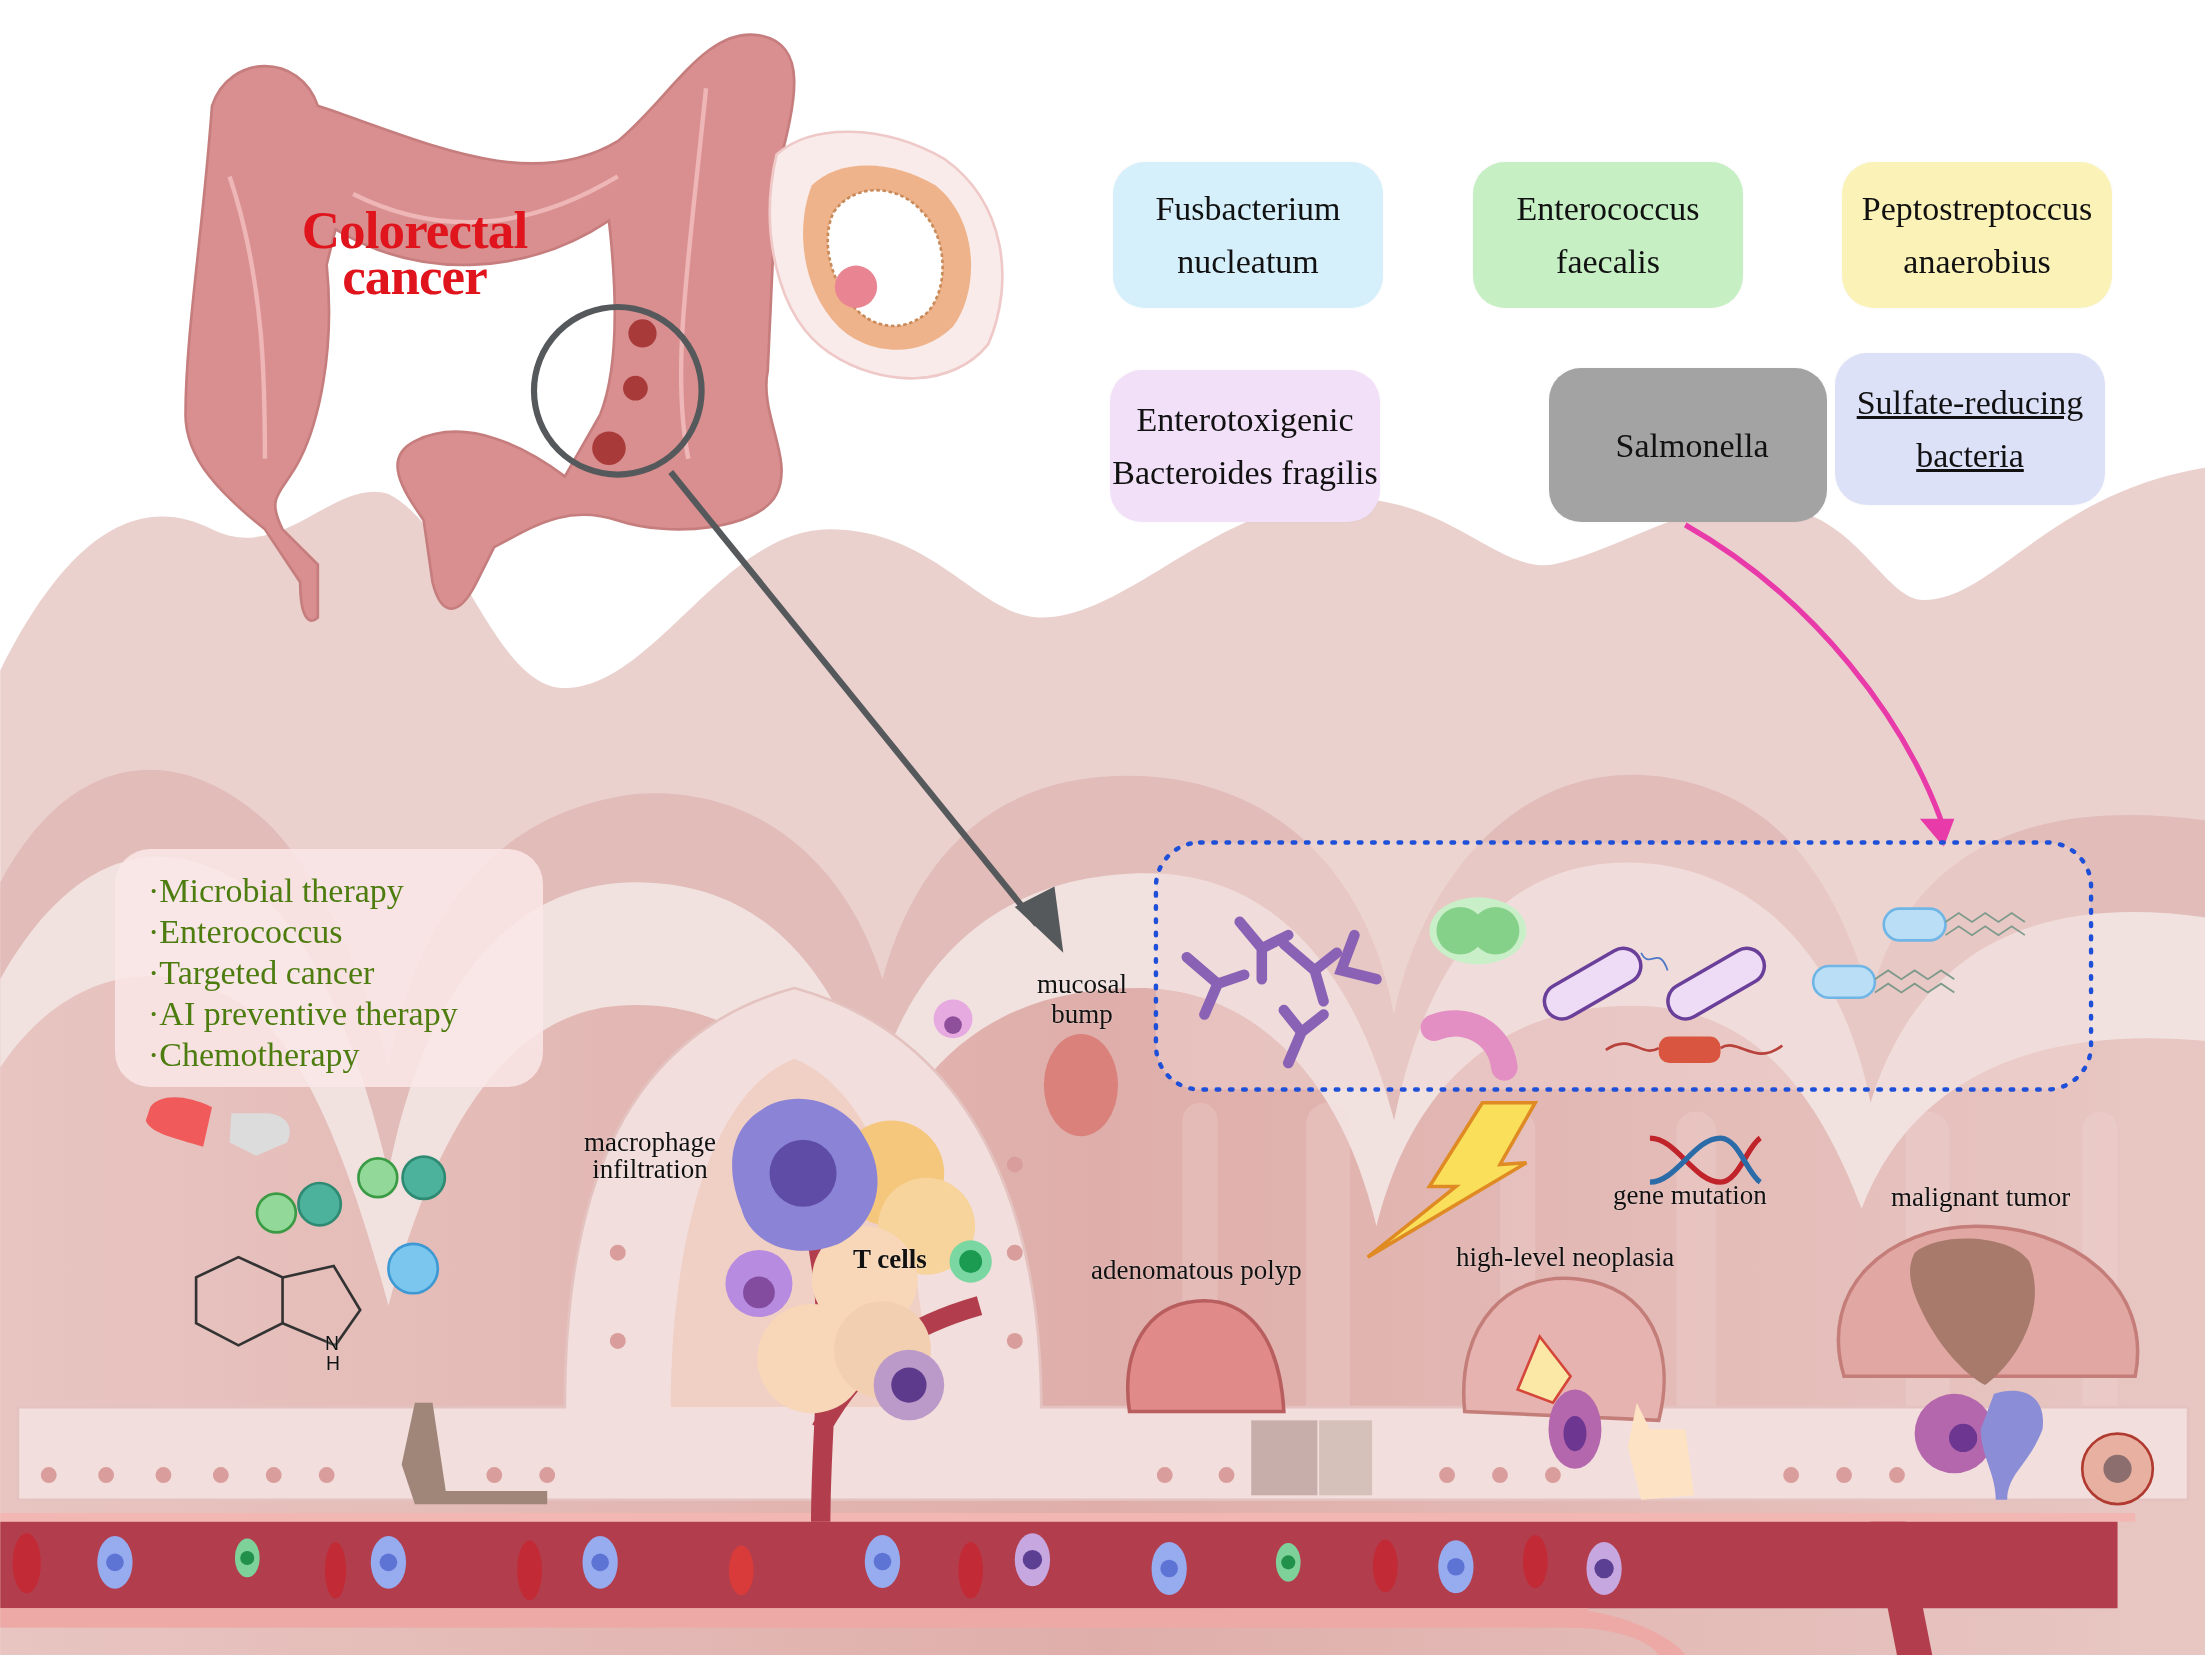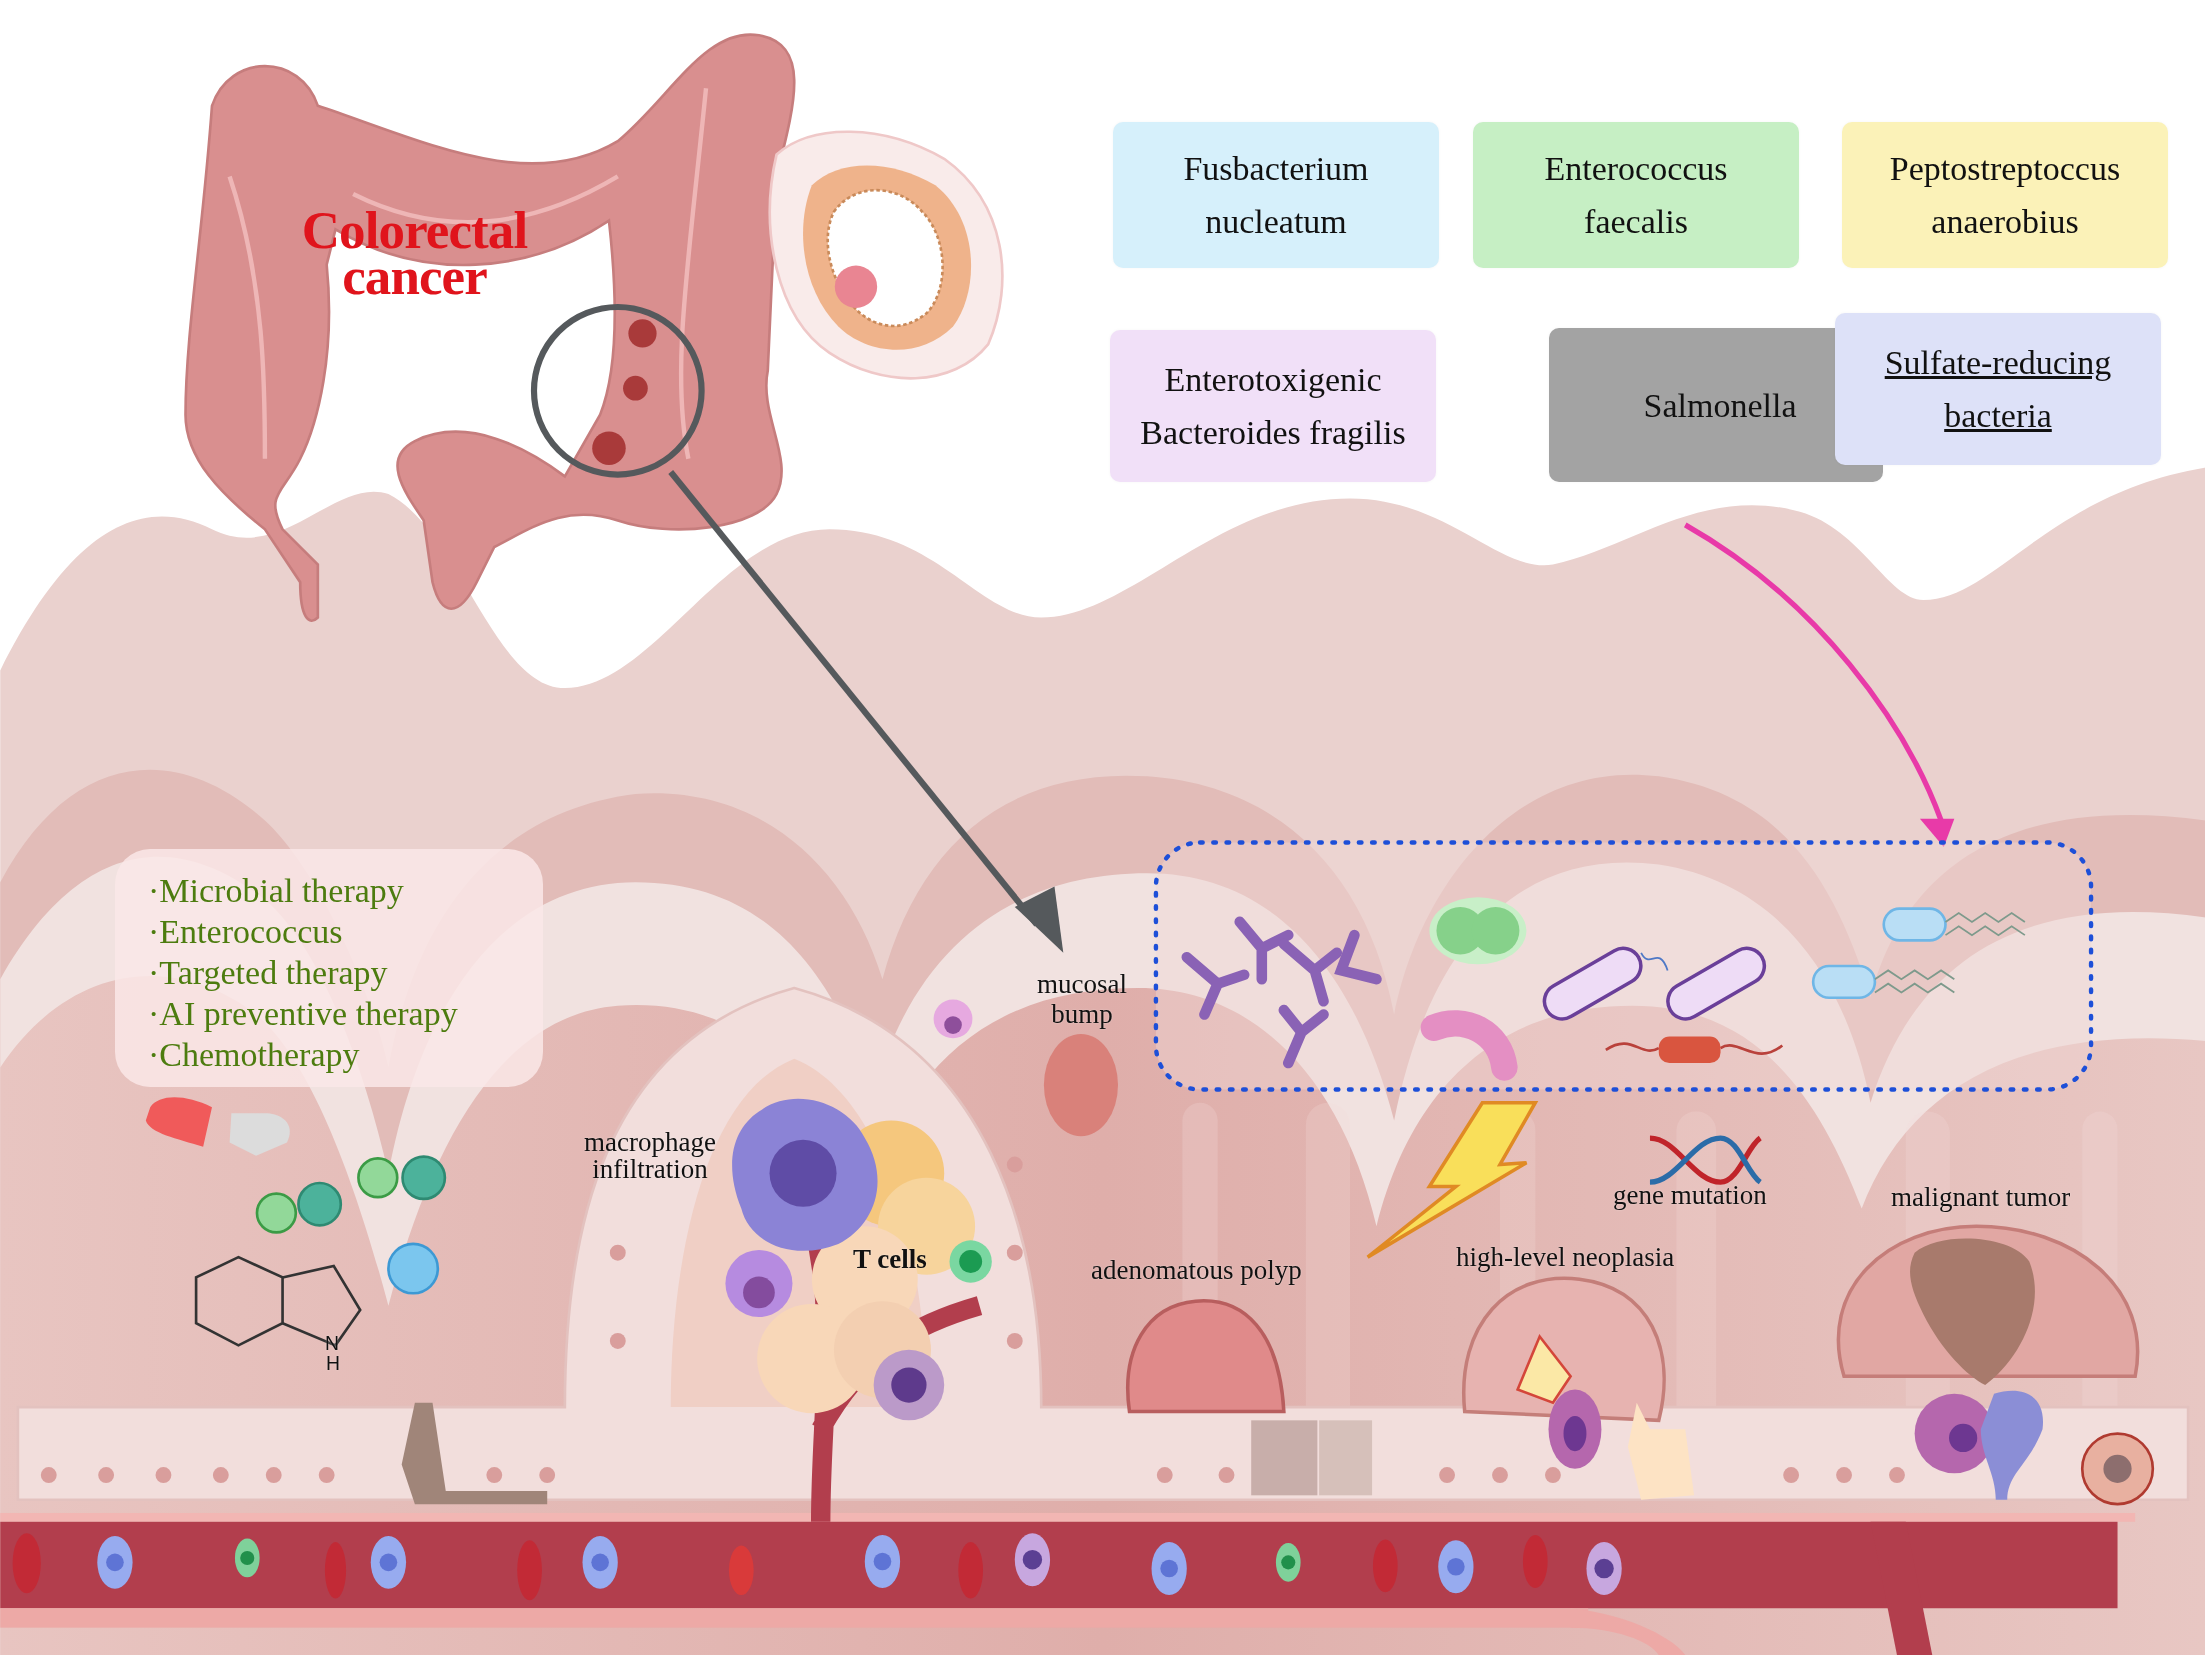--- a/index.html
+++ b/index.html
@@ -1,20 +1,20 @@
 <!DOCTYPE html>
 <html style="font-size:14px"><head>
 <meta charset="utf-8">
 <style>
   html, body { margin: 0; padding: 0; background: #ffffff; }
   body { width: 2206px; height: 1655px; overflow: hidden; position: relative; font-family: "Liberation Serif", "DejaVu Serif", serif; }
   #stage { position: absolute; left: 0; top: 0; width: 2206px; height: 1655px; }
   .lbl { position: absolute; color: #111; font-family: "Liberation Serif", "DejaVu Serif", serif; text-shadow: 0 0 1.8px rgba(255,255,255,0.5); white-space: nowrap; }
   .title { position: absolute; color: #e0141c; font-weight: bold; font-family: "Liberation Serif", "DejaVu Serif", serif; text-align: center; line-height: 46px; font-size: 53px; letter-spacing: -0.9px; }
-  .bug-box { position: absolute; width: 326px; height: 146px; border-radius: 10px; display: flex; align-items: center; justify-content: center; text-align: center; font-size: 34px; line-height: 53px; color: #111; font-family: "Liberation Serif", "DejaVu Serif", serif; box-shadow: 0 0 3.5px rgba(0,0,0,0.04); }
+  .bug-box { position: absolute; width: 270px; height: 146px; border-radius: 32px; display: flex; align-items: center; justify-content: center; text-align: center; font-size: 34px; line-height: 53px; color: #111; font-family: "Liberation Serif", "DejaVu Serif", serif; box-shadow: 0 0 3.5px rgba(0,0,0,0.04); margin-top: 40px; }
   .therapy-box { position: absolute; left: 115px; top: 849px; width: 428px; height: 238px; border-radius: 35px; background: rgba(250,232,232,0.85); }
   .therapy-list { position: absolute; left: 148px; top: 870px; font-size: 34px; line-height: 41px; color: #4d7c0f; }
   .therapy-list div { white-space: nowrap; }
 </style>
 </head>
 <body>
 
 <div id="stage">
 <svg width="2206" height="1655" viewBox="0 0 2500 1876" xmlns="http://www.w3.org/2000/svg">
   <defs>
@@ -285,21 +285,21 @@
         <div>Sulfate-reducing</div>
         <div>bacteria</div>
       </div>
 </div>
 
 
 <div class="therapy-box"></div>
 <div class="therapy-list">
   <div>·Microbial therapy</div>
   <div>·Enterococcus</div>
-  <div>·Targeted therapy</div>
+  <div>·Targeted cancer</div>
   <div>·AI preventive therapy</div>
   <div>·Chemotherapy</div>
 </div>
 
 
 <div class="lbl" style="left:325px; top:1332px; font-family:'Liberation Sans',sans-serif; font-size:19.4px;">N</div>
 <div class="lbl" style="left:326px; top:1352px; font-family:'Liberation Sans',sans-serif; font-size:19.4px;">H</div>
 
 
 <div class="lbl" style="left:1037px; top:969px; font-size:27px; line-height:30px; text-align:center;">

